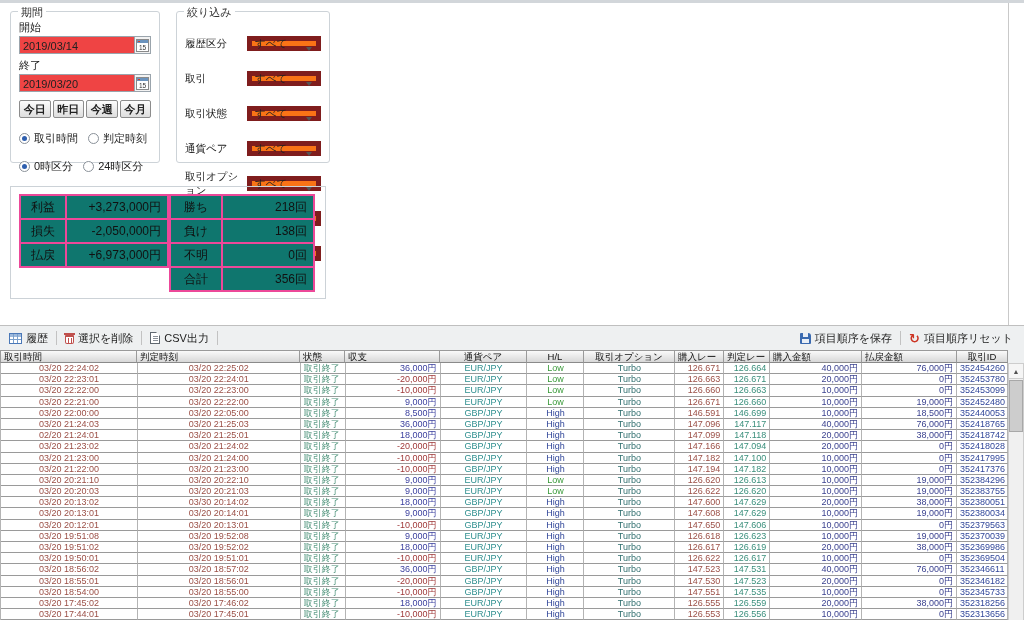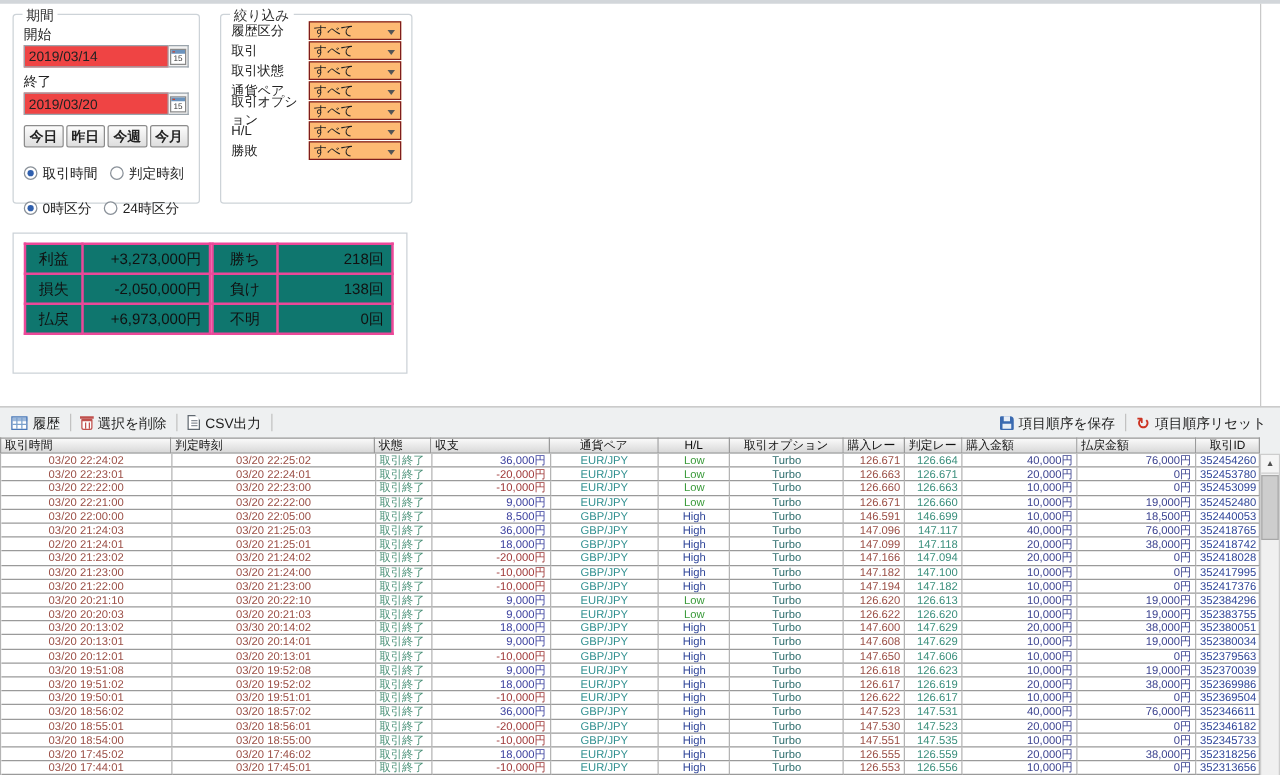--- a/index.html
+++ b/index.html
@@ -27,23 +27,23 @@
 
   .quick-btns { display:flex; gap:2px; margin-top:8px; }
   .qbtn { width:33px; height:18px; font-size:11px; font-weight:bold; color:#222; background:linear-gradient(#fcfcfc,#dedede); border:1px solid #8c8c8c; border-radius:2px; display:flex; align-items:center; justify-content:center; cursor:pointer; }
 
   .radio-row { display:flex; gap:10px; margin-top:13px; align-items:center; }
   .radio { display:flex; align-items:center; gap:4px; font-size:11px; color:#222; cursor:pointer; }
   .rdot { width:11px; height:11px; border:1px solid #8a9199; border-radius:50%; background:#fff; position:relative; flex:0 0 auto; }
   .radio.checked .rdot::after { content:""; position:absolute; left:2px; top:2px; width:5px; height:5px; border-radius:50%; background:#2f5fae; }
 
   .gb-filter { left:176px; top:8px; width:154px; height:152px; }
-  .filter-row { display:flex; align-items:center; height:15px; margin-top:1px; }
+  .filter-row { display:flex; align-items:center; height:15px; margin-top:20px; }
   .filter-label { width:62px; font-size:10.5px; color:#222; }
-  .select { flex:1; height:15px; border:1px solid #7f1d1d; background:#fdba74; font-size:10.5px; color:#222; display:flex; align-items:center; padding-left:3px; position:relative; cursor:pointer; }
+  .select { flex:1; height:15px; border:5px solid #7f1d1d; background:#f97316; font-size:10.5px; color:#222; display:flex; align-items:center; padding-left:3px; position:relative; cursor:pointer; }
   .select::after { content:""; position:absolute; right:4px; top:6px; border-left:3px solid transparent; border-right:3px solid transparent; border-top:4px solid #555; }
 
   .kpi { position:absolute; top:10px; border-radius:4px; color:#fff; }
   .kpi-win { left:343px; width:137px; height:79px; }
   .kpi-bal { left:510px; width:170px; height:79px; }
   .kpi-label { font-size:11px; padding:6px 0 0 9px; }
   .kpi-value { font-size:21px; font-weight:bold; text-align:center; margin-top:3px; letter-spacing:0.5px; }
 
   .summary-panel { position:absolute; left:10px; top:183px; width:316px; height:113px; border:1px solid #ccd2d7; }
   .sumtbl { border-collapse:collapse; position:absolute; }
@@ -236,20 +236,24 @@
           <td class="val">218回</td>
         </tr>
         <tr>
           <td class="lab">負け</td>
           <td class="val">138回</td>
         </tr>
         <tr>
           <td class="lab">不明</td>
           <td class="val">0回</td>
         </tr>
+        <tr>
+          <td class="lab">合計</td>
+          <td class="val">356回</td>
+        </tr>
       </tbody>
         </table>
     </div>
   </div>
 
   <div class="bottom-section">
 
     <div class="toolbar">
       <div class="tb-item">
         <span class="icon-grid"></span>

